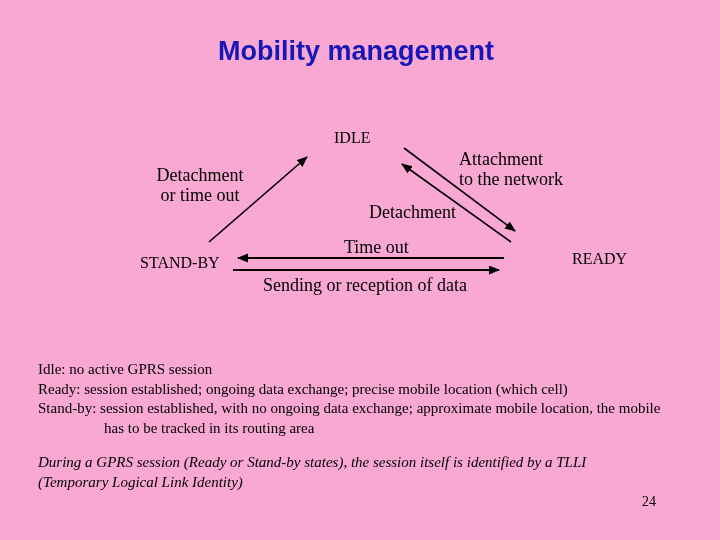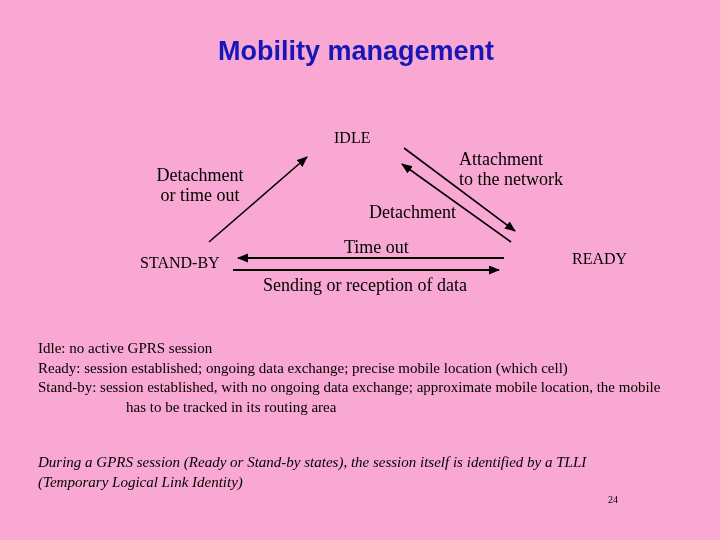--- a/index.html
+++ b/index.html
@@ -45,42 +45,42 @@
   }
   .dg-label.two-line {
     line-height: 20px;
   }
   .dg-label.centered {
     text-align: center;
   }
   .notes {
     position: absolute;
     left: 38px;
-    top: 339px;
+    top: 360px;
     font-size: 15px;
     line-height: 19.7px;
     white-space: nowrap;
   }
   .notes .note-line.indent {
-    margin-left: 88px;
+    margin-left: 66px;
   }
   .tlli-notes {
     position: absolute;
     left: 38px;
     top: 453px;
     font-size: 15px;
     line-height: 19.8px;
     white-space: nowrap;
     font-style: italic;
   }
   .page-number {
     position: absolute;
-    left: 608px;
+    left: 642px;
     top: 494px;
-    font-size: 10px;
+    font-size: 14px;
   }
 </style>
 </head>
 <body>
 
 <div class="slide">
 
   <div class="slide-title" style="color: rgb(23, 23, 181);">Mobility management</div>
 
   <svg class="arrows" width="720" height="540" viewBox="0 0 720 540">

